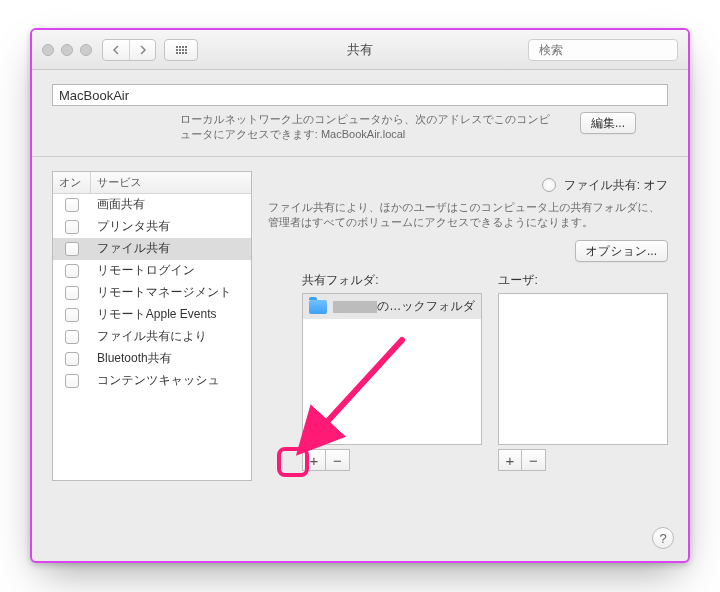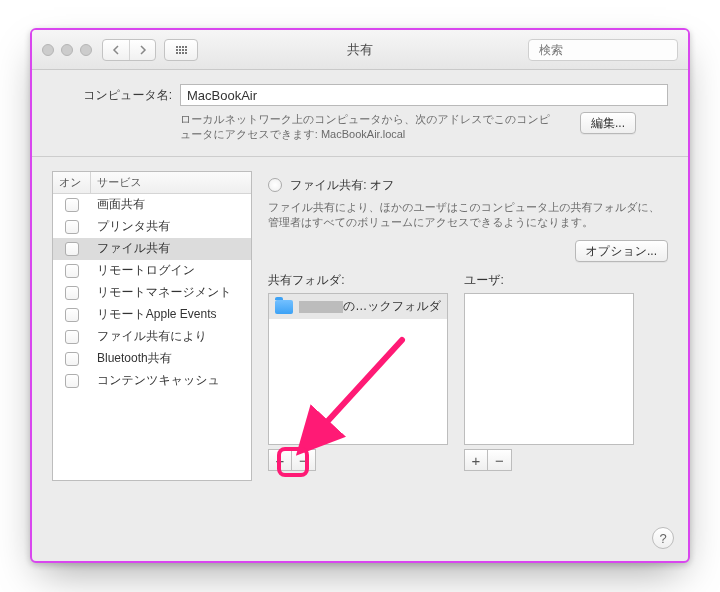--- a/index.html
+++ b/index.html
@@ -113,21 +113,21 @@
       display:flex; align-items:center; height:22px; font-size:12px;
     }
     .svc-row .cell-on{ width:38px; display:flex; align-items:center; justify-content:center;}
     .svc-row .cell-label{ flex:1; padding:0 6px; white-space:nowrap; overflow:hidden; text-overflow:ellipsis;}
     .svc-row.selected{ background:#dcdcdc;}
     .chk{
       width:14px; height:14px; border:1px solid #aeaeae; border-radius:3px;
       background:linear-gradient(#fff,#f4f4f4);
     }
     
-    .right { flex:1; display:flex; flex-direction:column; }
+    .right { flex:1; display:flex; flex-direction:column;align-items:flex-end; }
     .status-line{
       display:flex; align-items:center; gap:8px; margin:6px 0 2px 0;
       font-size:12px; color:#333;
     }
     .radio-off{
       width:14px; height:14px; border:1px solid #aaa; border-radius:50%;
       background:radial-gradient(#fff,#eee);
     }
     .desc{ font-size:11px; color:#6a6a6a; margin:4px 0 10px 0; line-height:1.4;}
     .options-row{ display:flex; justify-content:flex-end; margin-bottom:10px;}
@@ -229,21 +229,20 @@
           <circle cx="7" cy="7" r="4.5" stroke-width="1.3"></circle>
             <line x1="10.5" y1="10.5" x2="14" y2="14" stroke-width="1.3"></line>
         </svg>
         <input type="text" placeholder="検索" style="">
       </div>
     </div>
 
     <div class="content">
 
       <div class="row-name">
-        <label>コンピュータ名:</label>
         <input class="name-input" type="text" value="MacBookAir" style="">
       </div>
       <div class="subnote">
         <div class="subnote-text">ローカルネットワーク上のコンピュータから、次のアドレスでこのコンピュータにアクセスできます: MacBookAir.local</div>
         <button class="btn">編集...</button>
       </div>
 
       <div class="divider"></div>
 
       <div class="main-cols">

